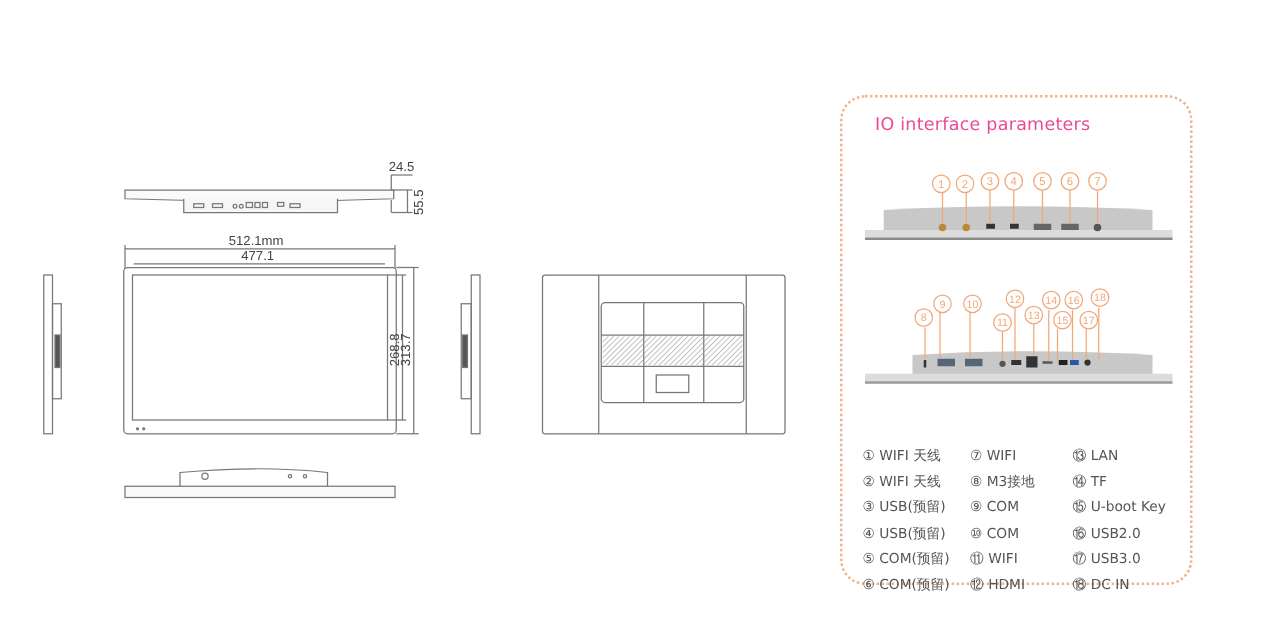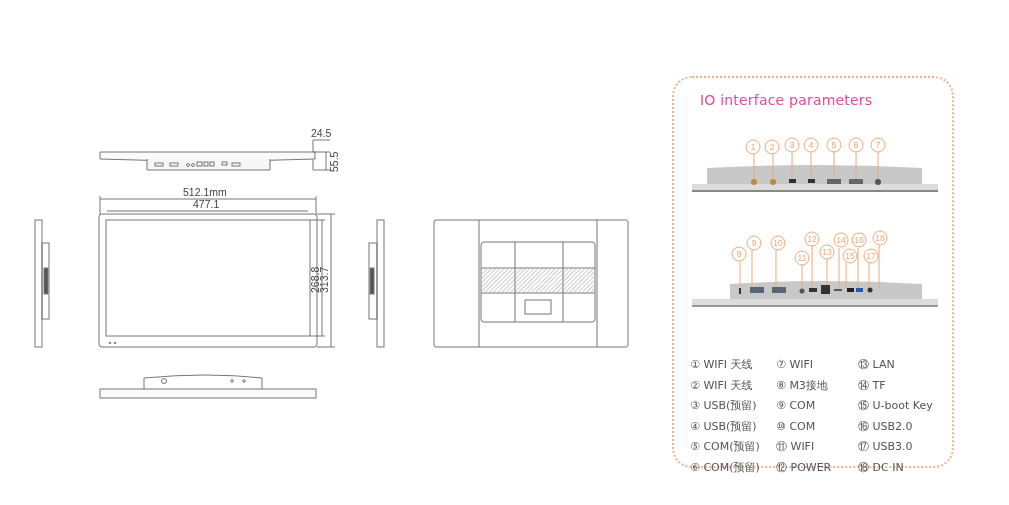--- a/index.html
+++ b/index.html
@@ -213,21 +213,21 @@
     <div class="row"><span>④</span> <span>USB(预留)</span></div>
     <div class="row"><span>⑤</span> <span>COM(预留)</span></div>
     <div class="row"><span>⑥</span> <span>COM(预留)</span></div>
   </div>
   <div class="col" style="left:86px">
     <div class="row"><span>⑦</span> <span>WIFI</span></div>
     <div class="row"><span>⑧</span> <span>M3接地</span></div>
     <div class="row"><span>⑨</span> <span>COM</span></div>
     <div class="row"><span>⑩</span> <span>COM</span></div>
     <div class="row"><span>⑪</span> <span>WIFI</span></div>
-    <div class="row"><span>⑫</span> <span>POWER</span></div>
+    <div class="row"><span>⑫</span> <span>HDMI</span></div>
   </div>
   <div class="col" style="left:168px">
     <div class="row"><span>⑬</span> <span>LAN</span></div>
     <div class="row"><span>⑭</span> <span>TF</span></div>
     <div class="row"><span>⑮</span> <span>U-boot Key</span></div>
     <div class="row"><span>⑯</span> <span>USB2.0</span></div>
     <div class="row"><span>⑰</span> <span>USB3.0</span></div>
     <div class="row"><span>⑱</span> <span>DC IN</span></div>
   </div>
 </div>

